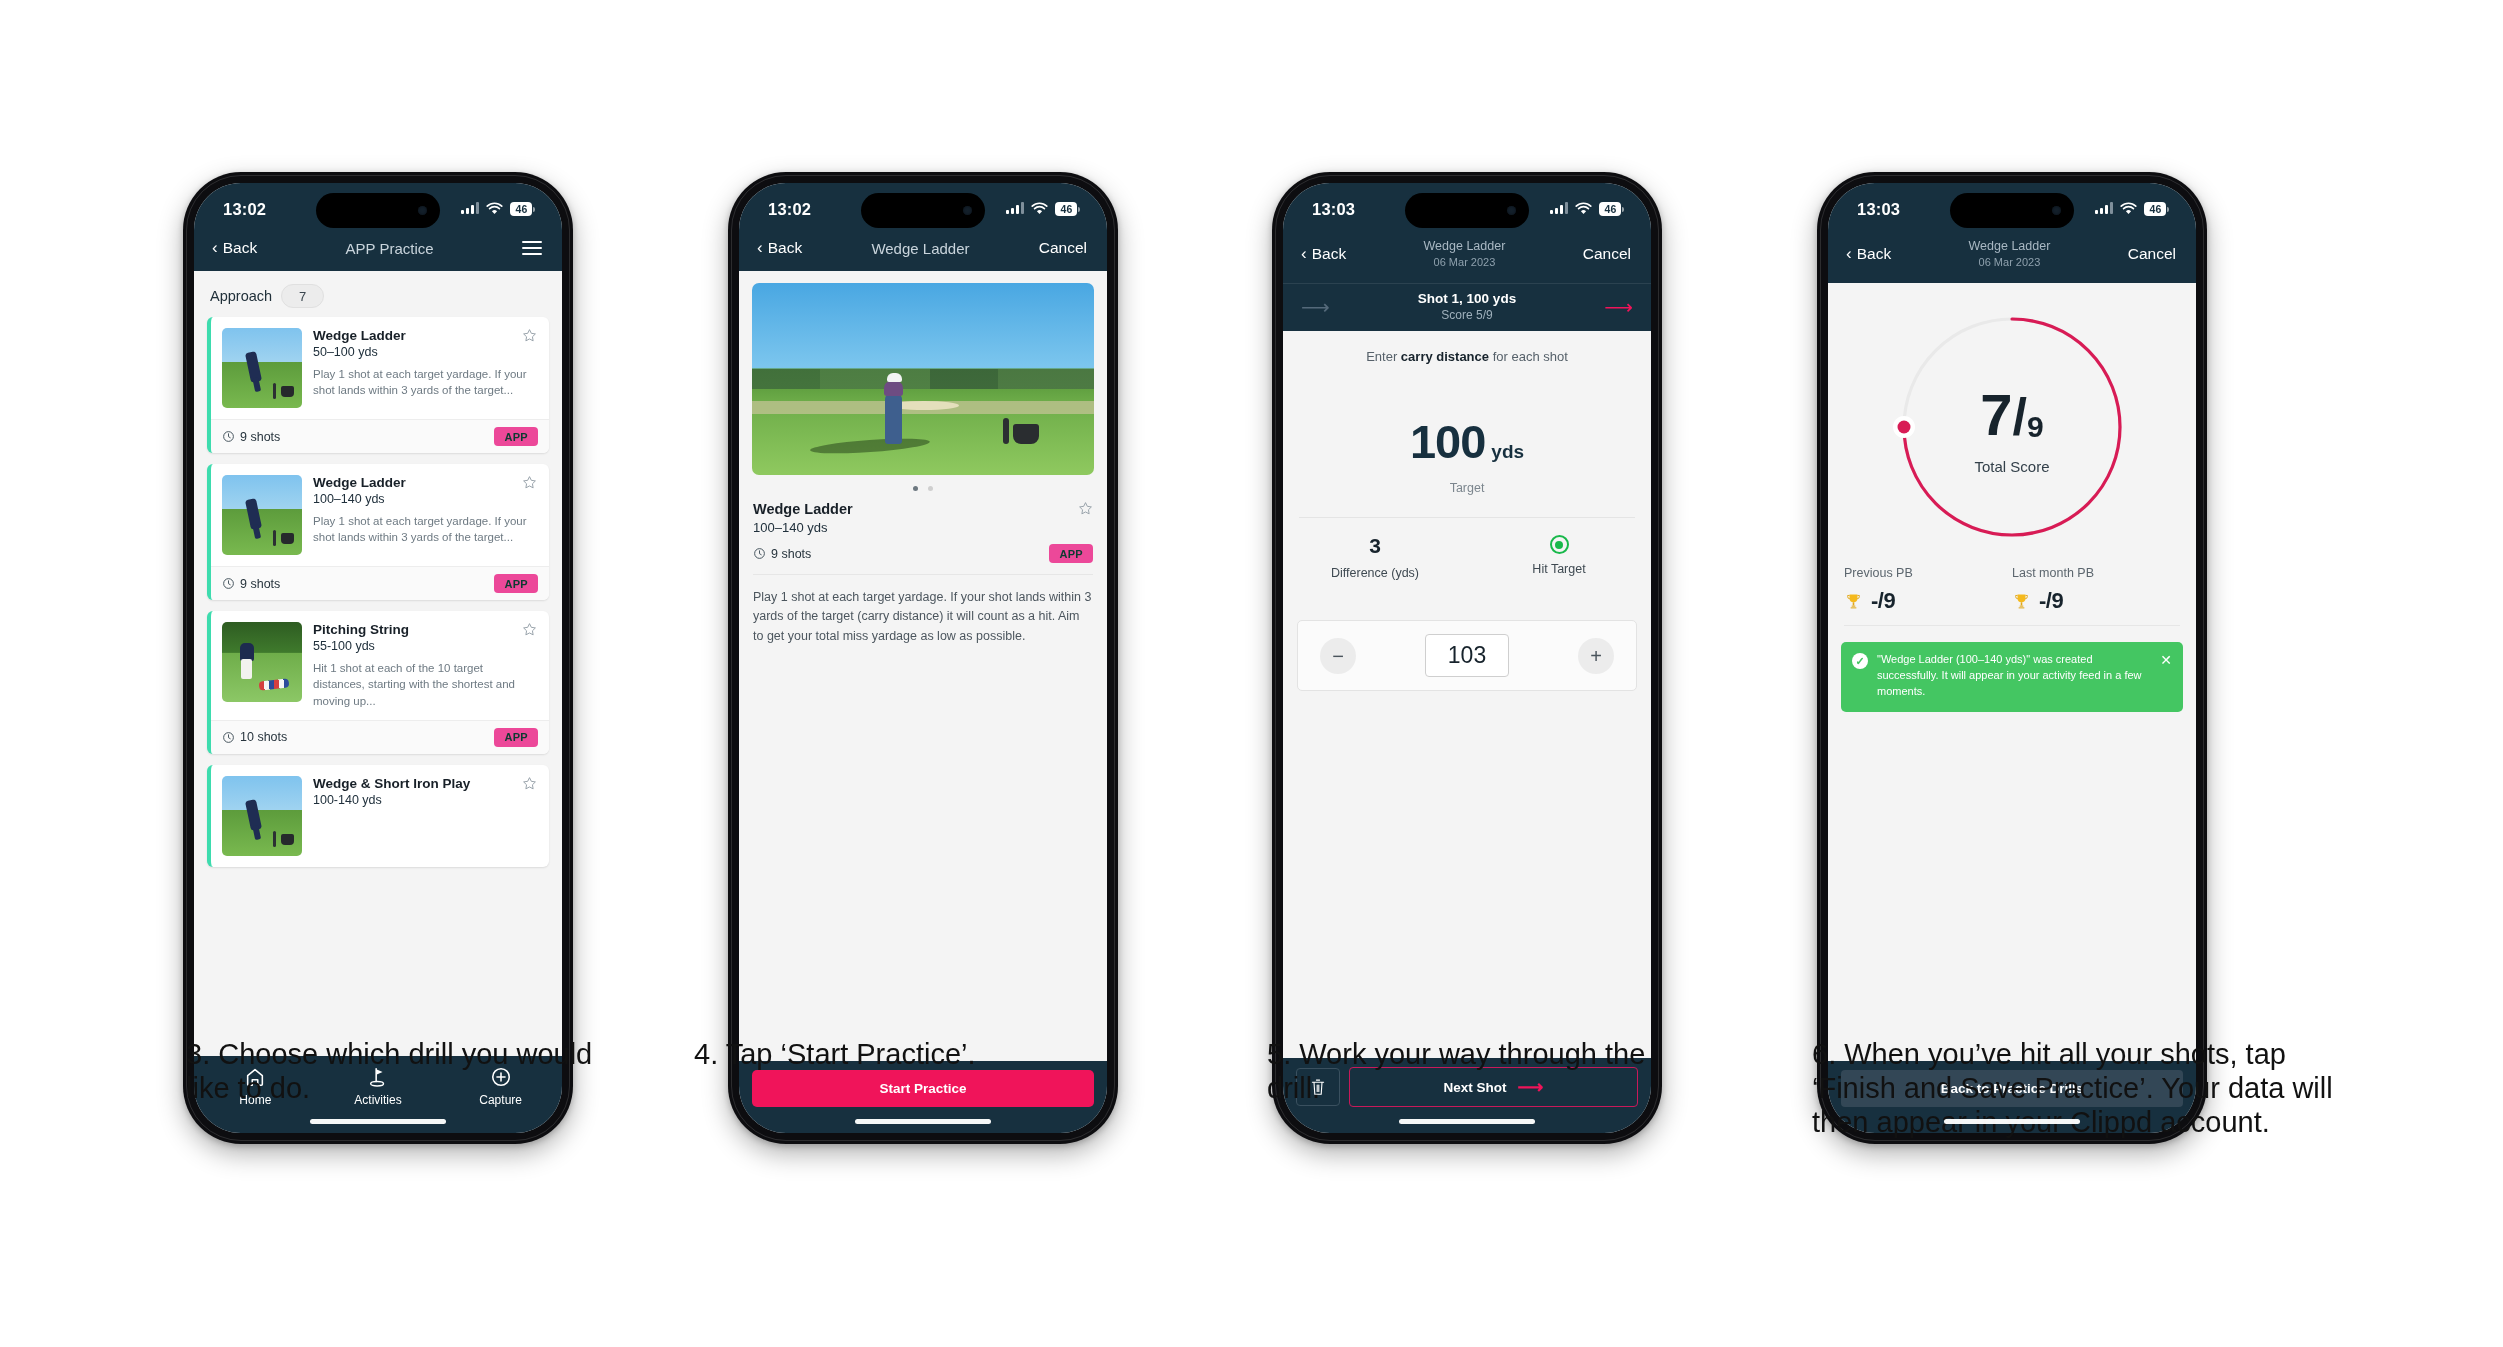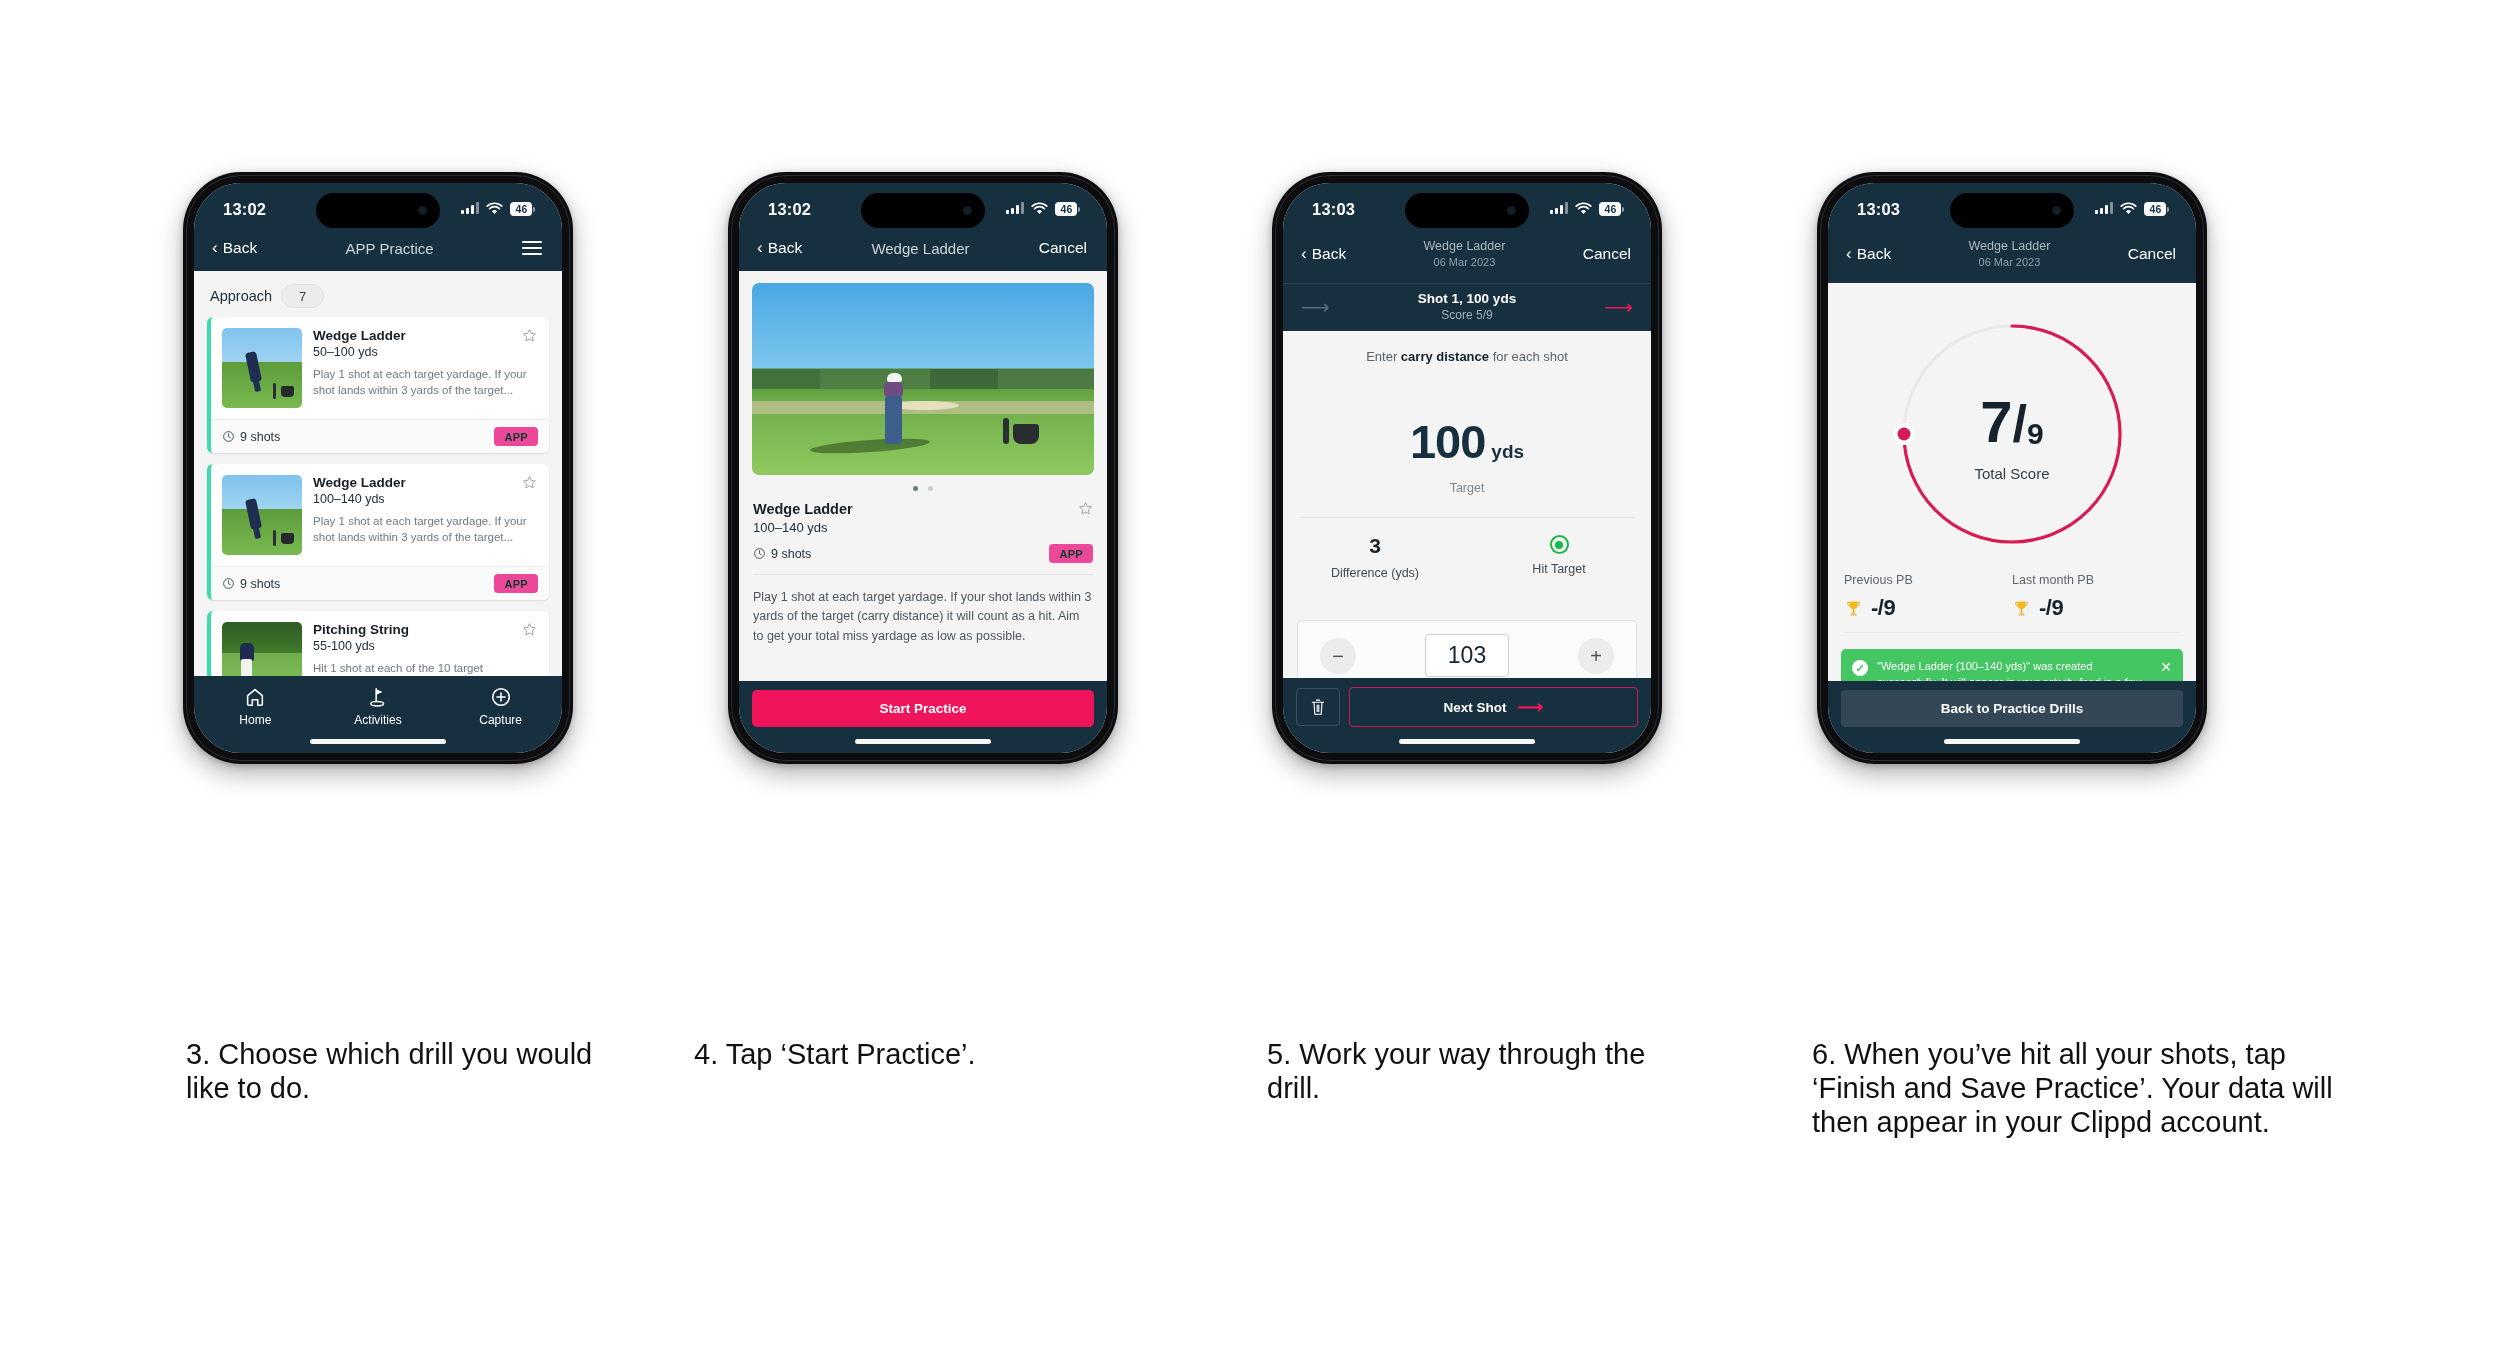--- a/index.html
+++ b/index.html
@@ -7,21 +7,21 @@
     width: 2503px; height: 1347px;
     background: #ffffff;
     font-family: "Liberation Sans", sans-serif;
     overflow: hidden;
   }
   .stage { position: relative; width: 2503px; height: 1347px; background:#fff; }
 
   
   .phone {
     position: absolute;
-    width: 390px; height: 592px;
+    width: 390px; height: 972px;
     background: #0d0d10;
     border-radius: 58px;
     padding: 11px;
     box-shadow: 0 10px 26px rgba(0,0,0,.30), 0 2px 6px rgba(0,0,0,.22);
   }
   .phone::before{ 
     content:""; position:absolute; inset:3px; border-radius:55px;
     border:1.5px solid rgba(255,255,255,.13); pointer-events:none;
   }
   .screen {
@@ -228,21 +228,21 @@
     display:flex;align-items:center;justify-content:center;color:#fff;
   }
   .nextshot{
     flex:1; border:1px solid #c8195a; border-radius:4px; color:#fff;
     display:flex; align-items:center; justify-content:center; gap:11px;
     padding:10px 0; font-size:13.5px; font-weight:bold;
   }
   .nextshot .ar{ color:#f0145a; font-size:18px; line-height:1; }
 
   
-  .ring-wrap{ display:flex; justify-content:center; padding:26px 0 0; }
+  .ring-wrap{ display:flex; justify-content:center; padding:19px 0 0; }
   .pbrow{ display:flex; padding:14px 16px 0; }
   .pb{ flex:1; }
   .pb .l{ font-size:12.5px; color:#5c666e; }
   .pb .v{ display:flex; align-items:center; gap:8px; margin-top:8px; }
   .pb .v .num{ font-size:22px; font-weight:bold; color:#17232c; letter-spacing:-.5px;}
   .pb-rule{ border-top:1px solid #e6e6e6; margin:11px 16px 0; }
   .toast{
     margin:16px 13px 0; background:#44c662; color:#fff; border-radius:5px;
     display:flex; gap:9px; padding:10px 11px 12px 11px; align-items:flex-start;
   }

